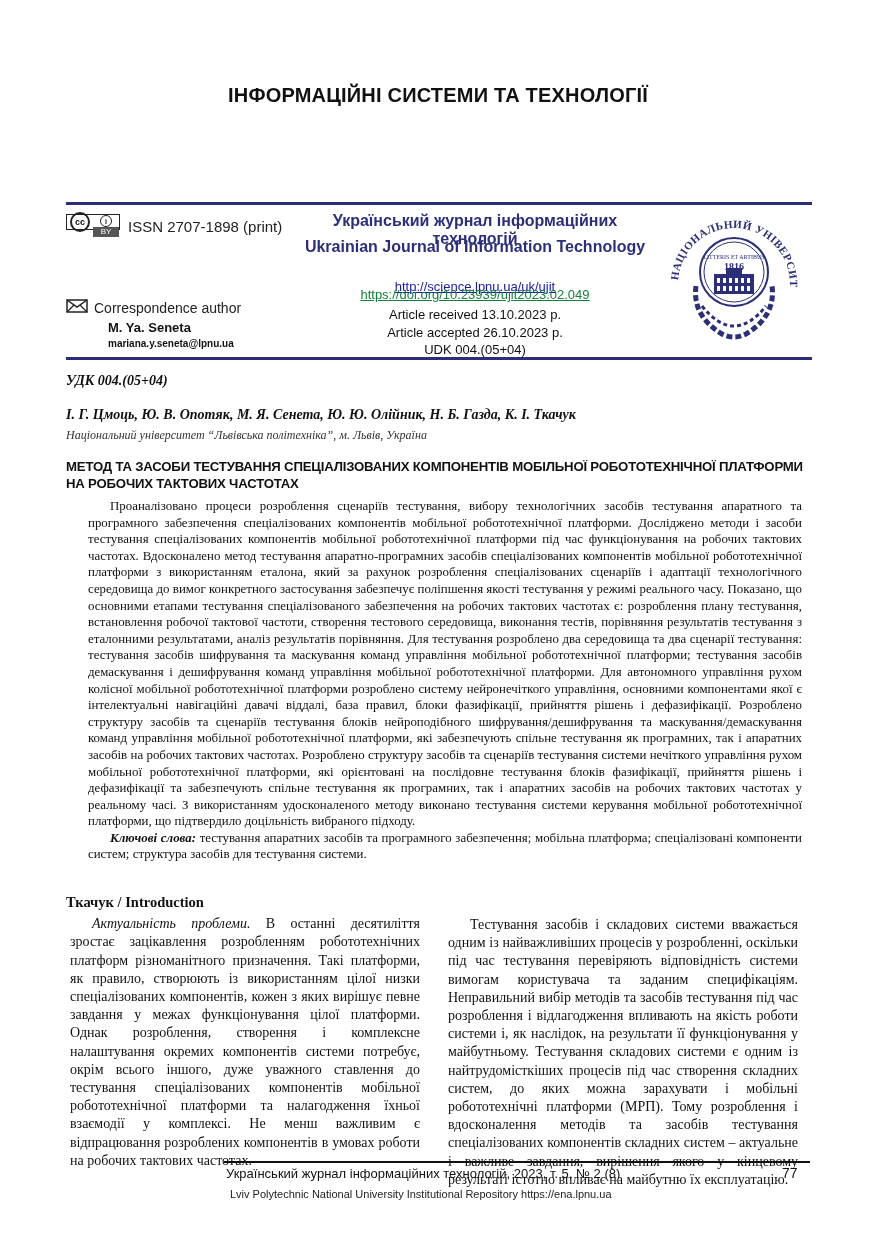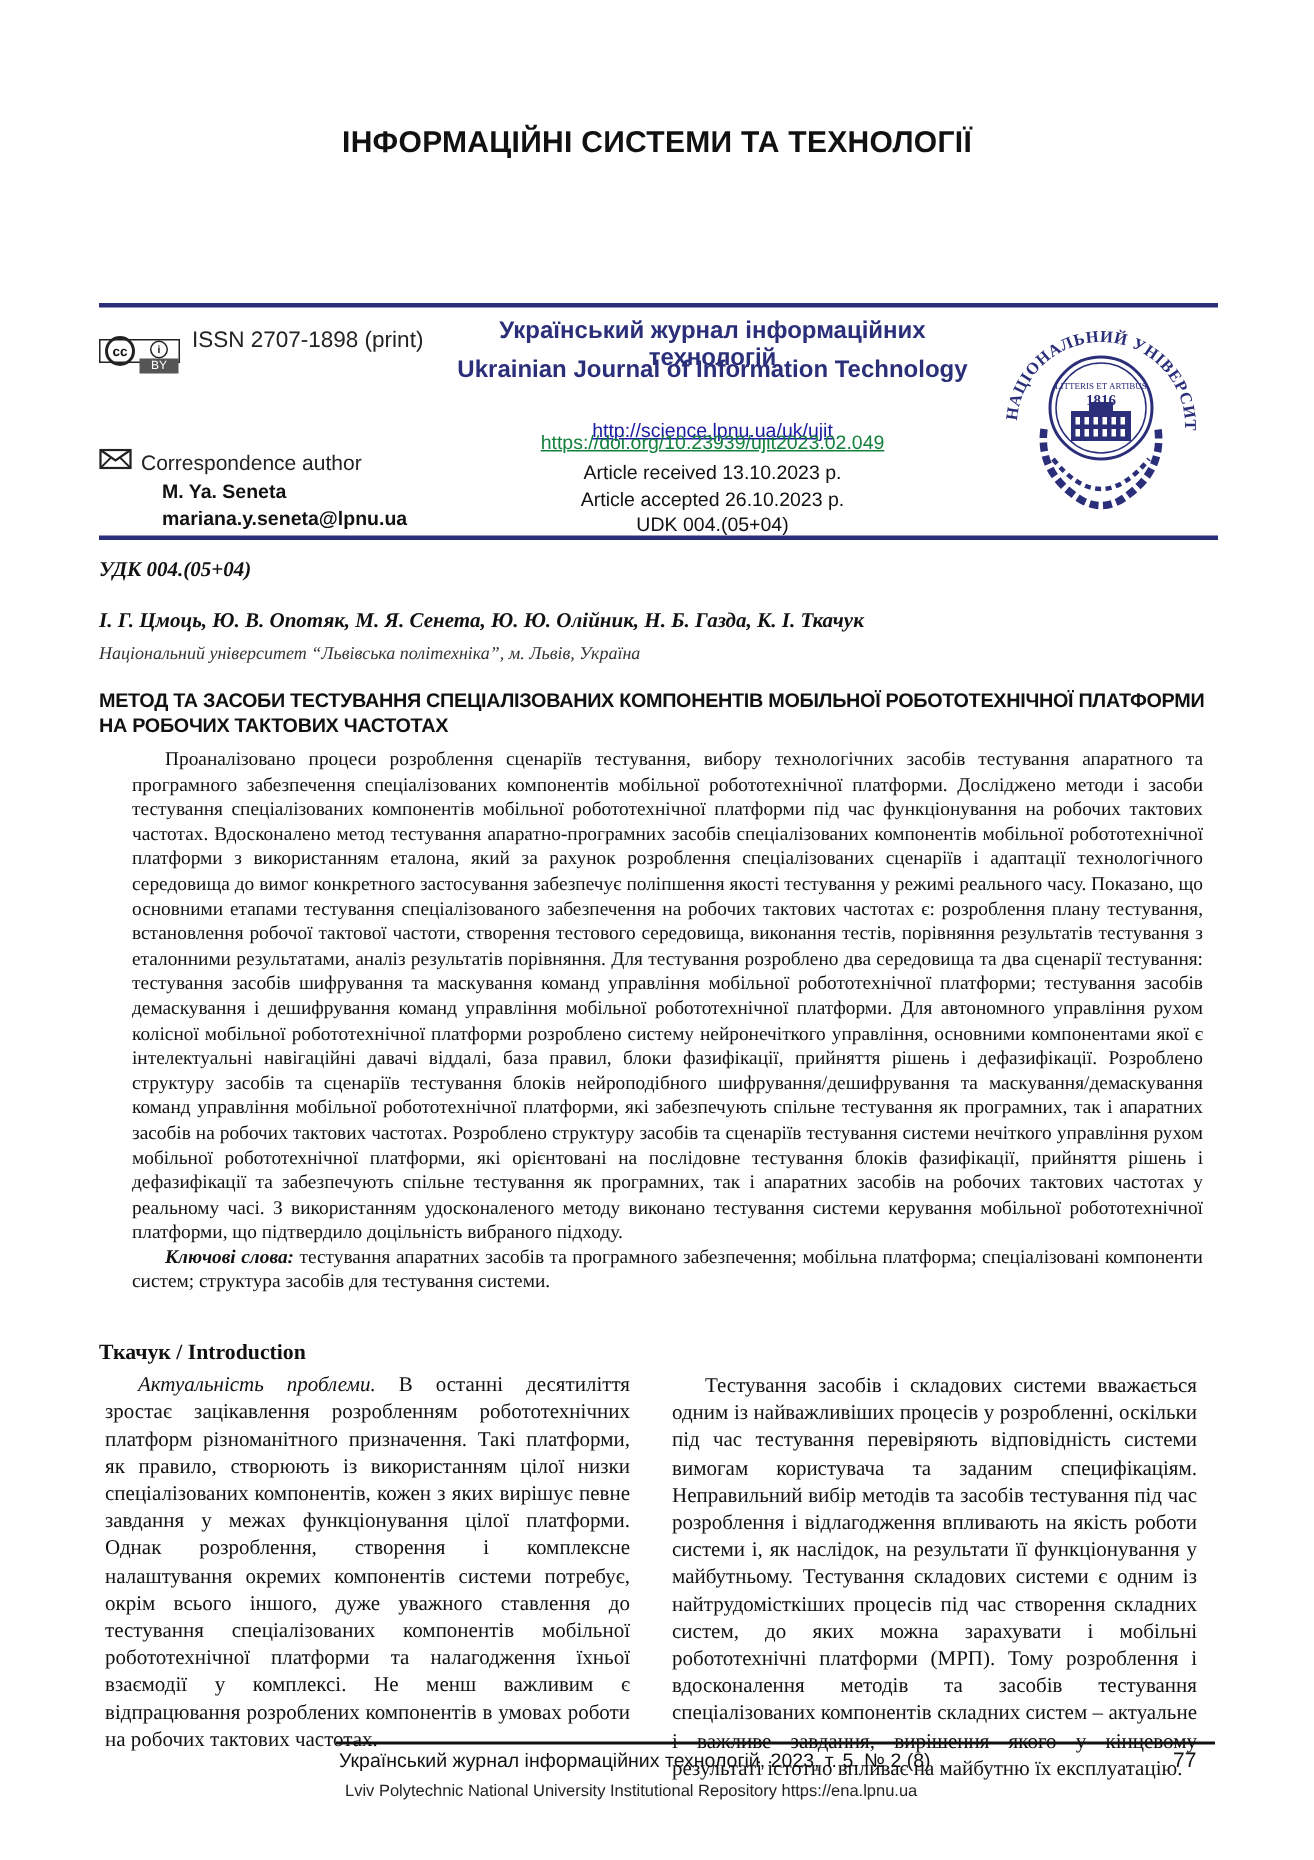--- a/index.html
+++ b/index.html
@@ -1,35 +1,35 @@
 <!DOCTYPE html>
 <html><head>
 <meta charset="utf-8">
 <style>
   html, body { margin:0; padding:0; background:#ffffff; }
   body { width:876px; height:1240px; position:relative; overflow:hidden; color:#111; font-family:"Liberation Serif", serif; }
   .abs { position:absolute; }
   .section-title { left:0; width:876px; top:84px; text-align:center; font-family:"Liberation Sans", sans-serif; font-weight:bold; font-size:20px; letter-spacing:0.2px; color:#111; }
   .hdr-line { left:66px; width:746px; height:3px; background:#2b2f7a; }
-  .cc-badge { left:66px; top:214px; width:54px; height:16px; border:1.5px solid #222; box-sizing:border-box; display:flex; align-items:stretch;margin-top:12px; }
+  .cc-badge { left:66px; top:214px; width:54px; height:16px; border:1.5px solid #222; box-sizing:border-box; display:flex; align-items:stretch; }
   .cc-left { width:26px; display:flex; align-items:center; justify-content:center; }
   .cc-circle { width:20px; height:20px; border:2px solid #222; border-radius:50%; box-sizing:border-box; font-family:"Liberation Sans",sans-serif; font-size:9px; font-weight:bold; display:flex; align-items:center; justify-content:center; }
   .cc-right { flex:1; display:flex; flex-direction:column; }
   .cc-person { flex:1; display:flex; align-items:center; justify-content:center; }
   .cc-p { width:12px; height:12px; border:1.5px solid #222; border-radius:50%; box-sizing:border-box; font-size:7px; display:flex; align-items:center; justify-content:center; font-family:"Liberation Sans",sans-serif; font-weight:bold; }
   .cc-by { height:10px; background:#555; color:#fff; font-family:"Liberation Sans",sans-serif; font-size:8px; text-align:center; line-height:10px; }
   .issn { left:128px; top:218px; font-family:"Liberation Sans", sans-serif; font-size:15px; color:#222; }
   .journal-uk { left:290px; top:212px; width:370px; text-align:center; font-family:"Liberation Sans", sans-serif; font-size:16px; font-weight:bold; color:#2b2f7a; }
   .journal-en { left:290px; top:238px; width:370px; text-align:center; font-family:"Liberation Sans", sans-serif; font-size:16px; font-weight:bold; color:#2b2f7a; }
   .link1 { left:290px; top:264px; width:370px; text-align:center; font-family:"Liberation Sans", sans-serif; font-size:13px; color:#1a1aa0; text-decoration:underline;margin-top:15px; }
   .link2 { left:290px; top:287px; width:370px; text-align:center; font-family:"Liberation Sans", sans-serif; font-size:13px; color:#15803d; text-decoration:underline; }
   .meta-line { left:290px; width:370px; text-align:center; font-family:"Liberation Sans", sans-serif; font-size:13px; color:#111; }
   .corr { left:66px; top:299px; font-family:"Liberation Sans", sans-serif; font-size:14px; color:#222; display:flex; align-items:center; gap:6px; }
   .corr-name { left:108px; top:320px; font-family:"Liberation Sans", sans-serif; font-size:13px; font-weight:bold; color:#111; }
-  .corr-mail { left:108px; top:338px; font-family:"Liberation Sans", sans-serif; font-size:13px; font-weight:bold; color:#111; }
+  .corr-mail { left:108px; top:338px; font-family:"Liberation Sans", sans-serif; font-size:10px; font-weight:bold; color:#111; }
   .seal { left:662px; top:206px; width:144px; height:144px; }
   .udk { left:66px; top:373px; font-family:"Liberation Serif", serif; font-style:italic; font-weight:bold; font-size:14px; }
   .authors { left:66px; top:407px; font-family:"Liberation Serif", serif; font-style:italic; font-weight:bold; font-size:14px; }
   .affil { left:66px; top:428px; font-family:"Liberation Serif", serif; font-style:italic; font-size:12px; color:#333; }
   .title { left:66px; top:458px; width:750px; font-family:"Liberation Sans", sans-serif; font-weight:bold; font-size:13.2px; line-height:17px; letter-spacing:-0.2px; color:#111; }
   .abstract { left:88px; top:498px; width:714px; font-family:"Liberation Serif", serif; font-size:12.9px; line-height:16.6px; text-align:justify; }
   .abstract p { margin:0; text-indent:22px; }
   .kw-label { font-weight:bold; font-style:italic; }
   .col { top:893px; width:358px; font-family:"Liberation Serif", serif; font-size:14px; line-height:18.2px; text-align:justify; }
   .col p { margin:4px; text-indent:22px; }

